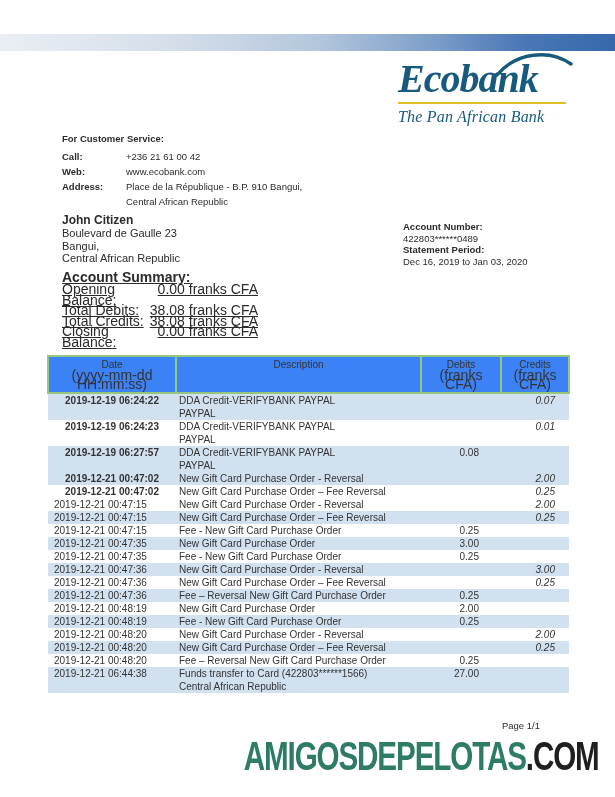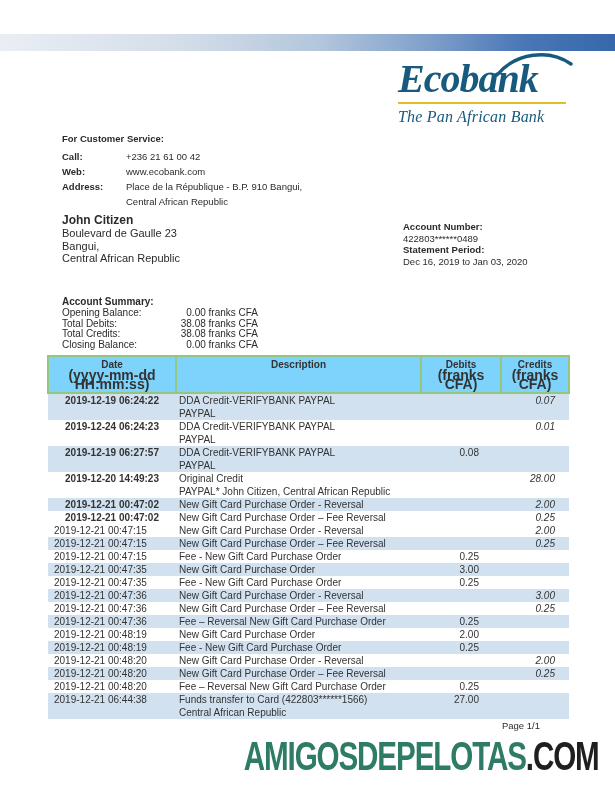--- a/index.html
+++ b/index.html
@@ -35,38 +35,38 @@
 
   
   .customer { position:absolute; left:62px; top:213px; }
   .customer-name { font-weight:bold; font-size:12px; line-height:14px; }
   .customer-line { font-size:11px; line-height:12.7px; }
 
   .account { position:absolute; left:403px; top:221px; font-size:9.5px; line-height:11.5px; }
   .b { font-weight:bold; }
 
   
-  .summary { position:absolute; left:62px; top:296px; font-size:10px; }
+  .summary { position:absolute; left:62px; top:272px; font-size:14px;text-decoration:underline; }
   .summary-title { font-weight:bold; line-height:11px; margin-bottom:1px; }
   .summary-row { display:flex; width:196px; line-height:10.6px; }
   .summary-label { flex:1; }
   .summary-value { text-align:right; }
 
   
   .txn-table {
     position:absolute; left:47px; top:355px; width:521px;
     border-collapse:collapse; table-layout:fixed; font-size:10px; color:#333;
   }
   .txn-table col.c-date   { width:128px; }
   .txn-table col.c-desc   { width:245px; }
   .txn-table col.c-debit  { width:80px;  }
   .txn-table col.c-credit { width:68px;  }
   .txn-table th {
-    background:#7dd3fc; border:2px solid #96c57e;
-    font-weight:bold; text-align:center; padding:2px 0 3px 0; vertical-align:top;
+    background:#3b82f6; border:2px solid #96c57e;
+    font-weight:normal; text-align:center; padding:2px 0 3px 0; vertical-align:top;
   }
   .h-main { font-size:10px; line-height:12px; }
   .h-sub  { font-size:14px; line-height:9px; }
   .txn-table td { padding:0; line-height:13px; vertical-align:top; }
   tr.shaded td { background:#d2e1f0; }
   td.t-date { text-align:left; padding-left:6px; }
   td.t-date.centered { text-align:center; padding-left:0;font-weight:bold; }
   td.t-desc { text-align:left; padding-left:3px; }
   td.t-debit { text-align:right; padding-right:22px; }
   td.t-credit { text-align:right; padding-right:14px;font-style:italic; }
@@ -187,46 +187,37 @@
         <tr class="shaded">
           <td class="t-date centered">2019-12-19 06:24:22</td>
           <td class="t-desc">
             <div>DDA Credit-VERIFYBANK PAYPAL</div>
             <div>PAYPAL</div>
           </td>
           <td class="t-debit"></td>
           <td class="t-credit">0.07</td>
         </tr>
         <tr>
-          <td class="t-date centered">2019-12-24 06:24:23</td>
+          <td class="t-date centered">2019-12-19 06:24:23</td>
           <td class="t-desc">
             <div>DDA Credit-VERIFYBANK PAYPAL</div>
             <div>PAYPAL</div>
           </td>
           <td class="t-debit"></td>
           <td class="t-credit">0.01</td>
         </tr>
         <tr class="shaded">
           <td class="t-date centered">2019-12-19 06:27:57</td>
           <td class="t-desc">
             <div>DDA Credit-VERIFYBANK PAYPAL</div>
             <div>PAYPAL</div>
           </td>
           <td class="t-debit">0.08</td>
           <td class="t-credit"></td>
         </tr>
-        <tr>
-          <td class="t-date centered">2019-12-20 14:49:23</td>
-          <td class="t-desc">
-            <div>Original Credit</div>
-            <div>PAYPAL* John Citizen, Central African Republic</div>
-          </td>
-          <td class="t-debit"></td>
-          <td class="t-credit">28.00</td>
-        </tr>
         <tr class="shaded">
           <td class="t-date centered">2019-12-21 00:47:02</td>
           <td class="t-desc">
             <div>New Gift Card Purchase Order - Reversal</div>
           </td>
           <td class="t-debit"></td>
           <td class="t-credit">2.00</td>
         </tr>
         <tr>
           <td class="t-date centered">2019-12-21 00:47:02</td>

